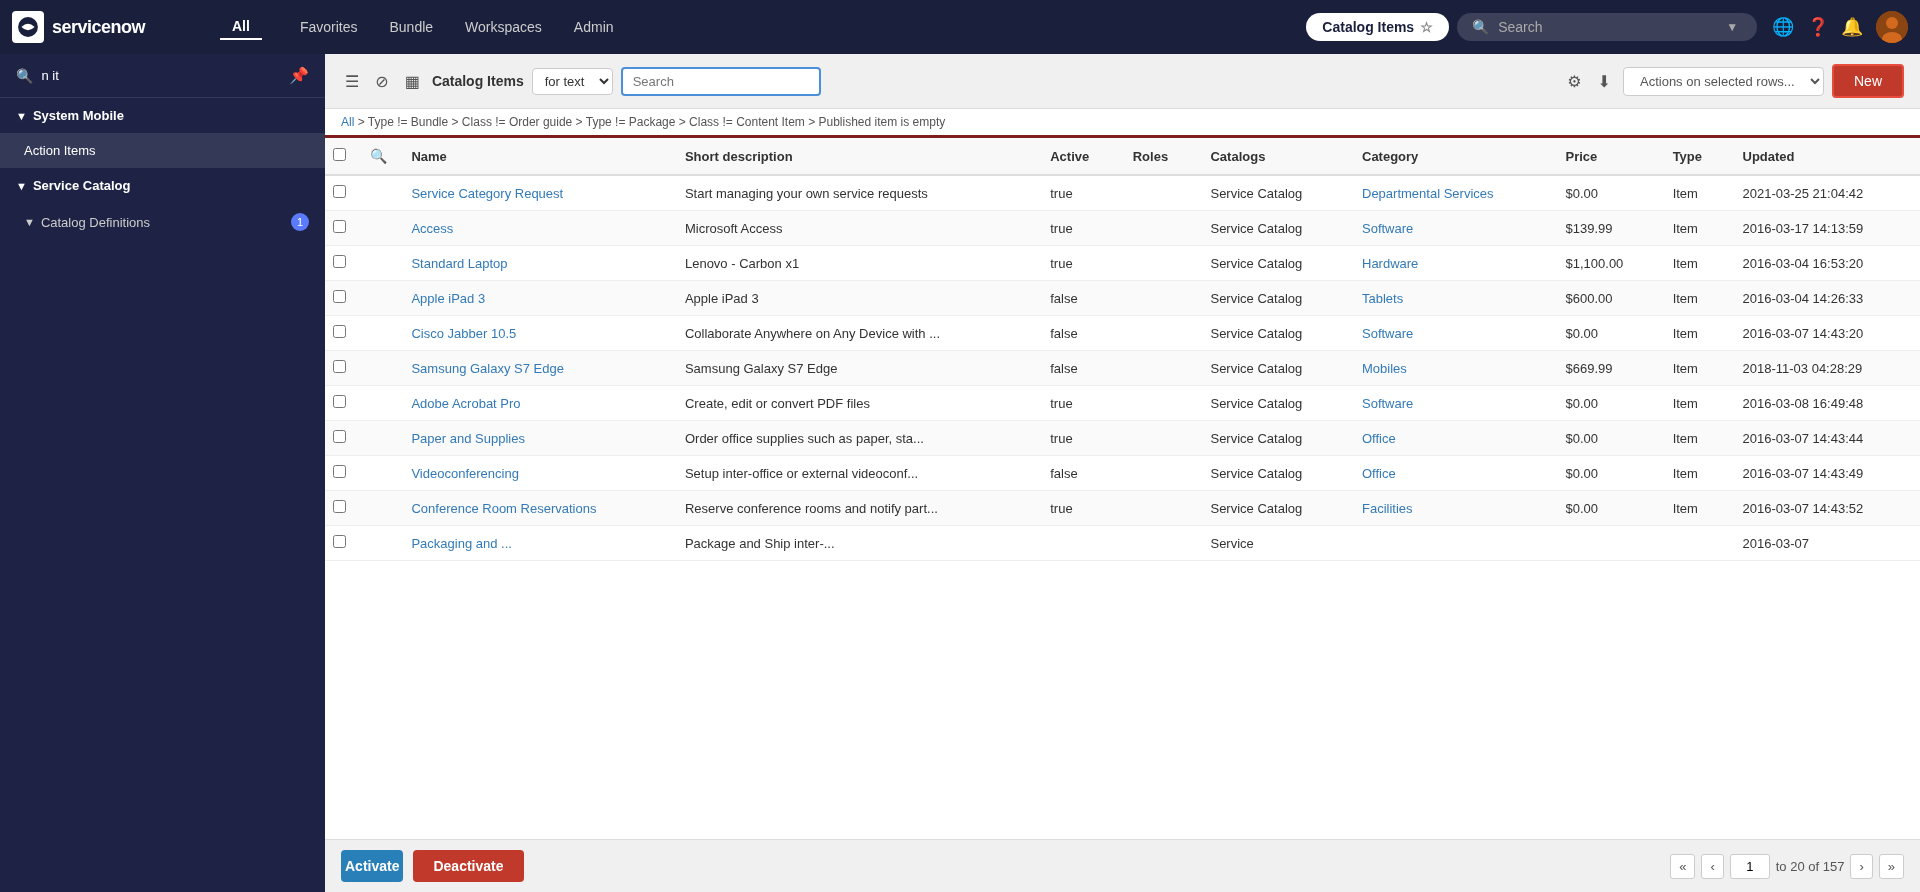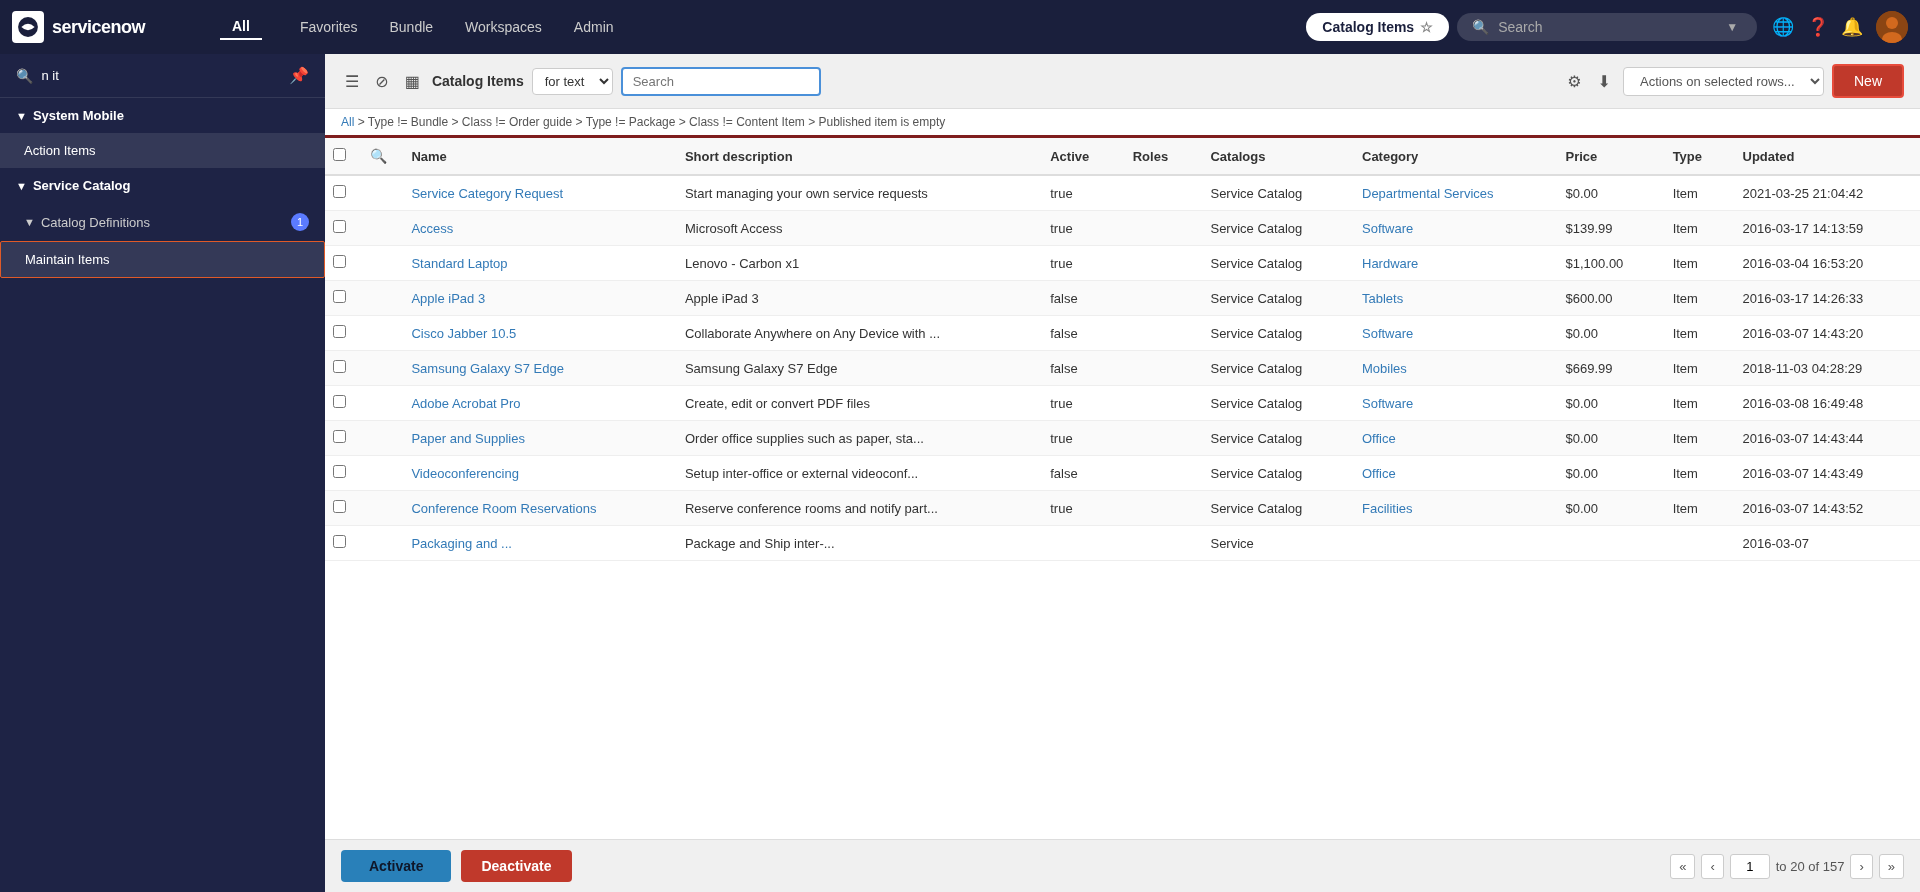--- a/index.html
+++ b/index.html
@@ -313,24 +313,24 @@
     .bottom-bar {
       background: #f0f0f0;
       border-top: 1px solid #ddd;
       padding: 10px 16px;
       display: flex;
       align-items: center;
       gap: 10px;
     }
     .activate-btn {
       background: #2980b9;
-      color: #0f172a;
+      color: #ffffff;
       border: none;
       border-radius: 4px;
-      padding: 8px 28px;
+      padding: 8px 4px;
       font-size: 14px;
       font-weight: 600;
       cursor: pointer;
     }
     .deactivate-btn {
       background: #c0392b;
       color: white;
       border: none;
       border-radius: 4px;
       padding: 8px 20px;
@@ -430,23 +430,20 @@
 
     <div class="sidebar-group">
       <span class="chevron">▼</span>
       <span>Service Catalog</span>
     </div>
     <div class="sidebar-group sub">
       <span class="chevron">▼</span>
       <span>Catalog Definitions</span>
       <div class="badge">1</div>
     </div>
-    <div class="sidebar-item selected">
-      <span>Maintain Items</span>
-    </div>
   </div>
 
   <div class="main-content">
 
     <div class="toolbar">
       <span class="toolbar-icon">☰</span>
       <span class="toolbar-icon">⊘</span>
       <span class="toolbar-icon">▦</span>
       <span class="toolbar-label">Catalog Items</span>
       <select class="filter-select">
@@ -541,21 +538,21 @@
     </td>
     <td></td>
     <td class="link-cell">Apple iPad 3</td>
     <td>Apple iPad 3</td>
     <td>false</td>
     <td></td>
     <td>Service Catalog</td>
     <td class="category-link">Tablets</td>
     <td>$600.00</td>
     <td>Item</td>
-    <td>2016-03-17 14:26:33</td>
+    <td>2016-03-04 14:26:33</td>
   </tr>
             <tr>
     <td class="checkbox-cell">
       <input type="checkbox" style="">
     </td>
     <td></td>
     <td class="link-cell">Cisco Jabber 10.5</td>
     <td>Collaborate Anywhere on Any Device with ...</td>
     <td>false</td>
     <td></td>

